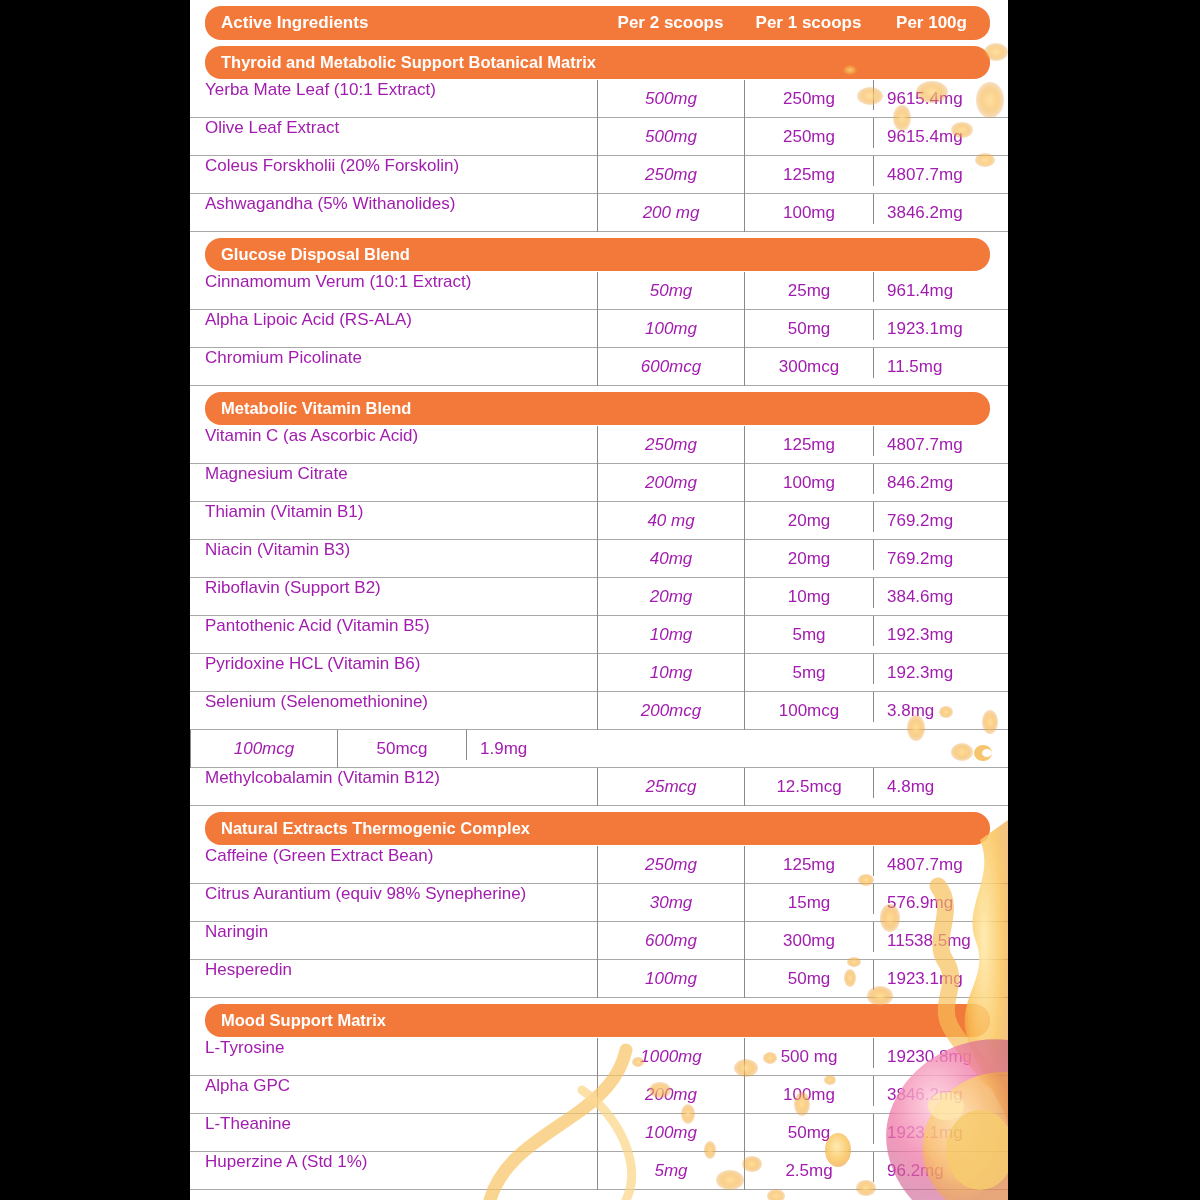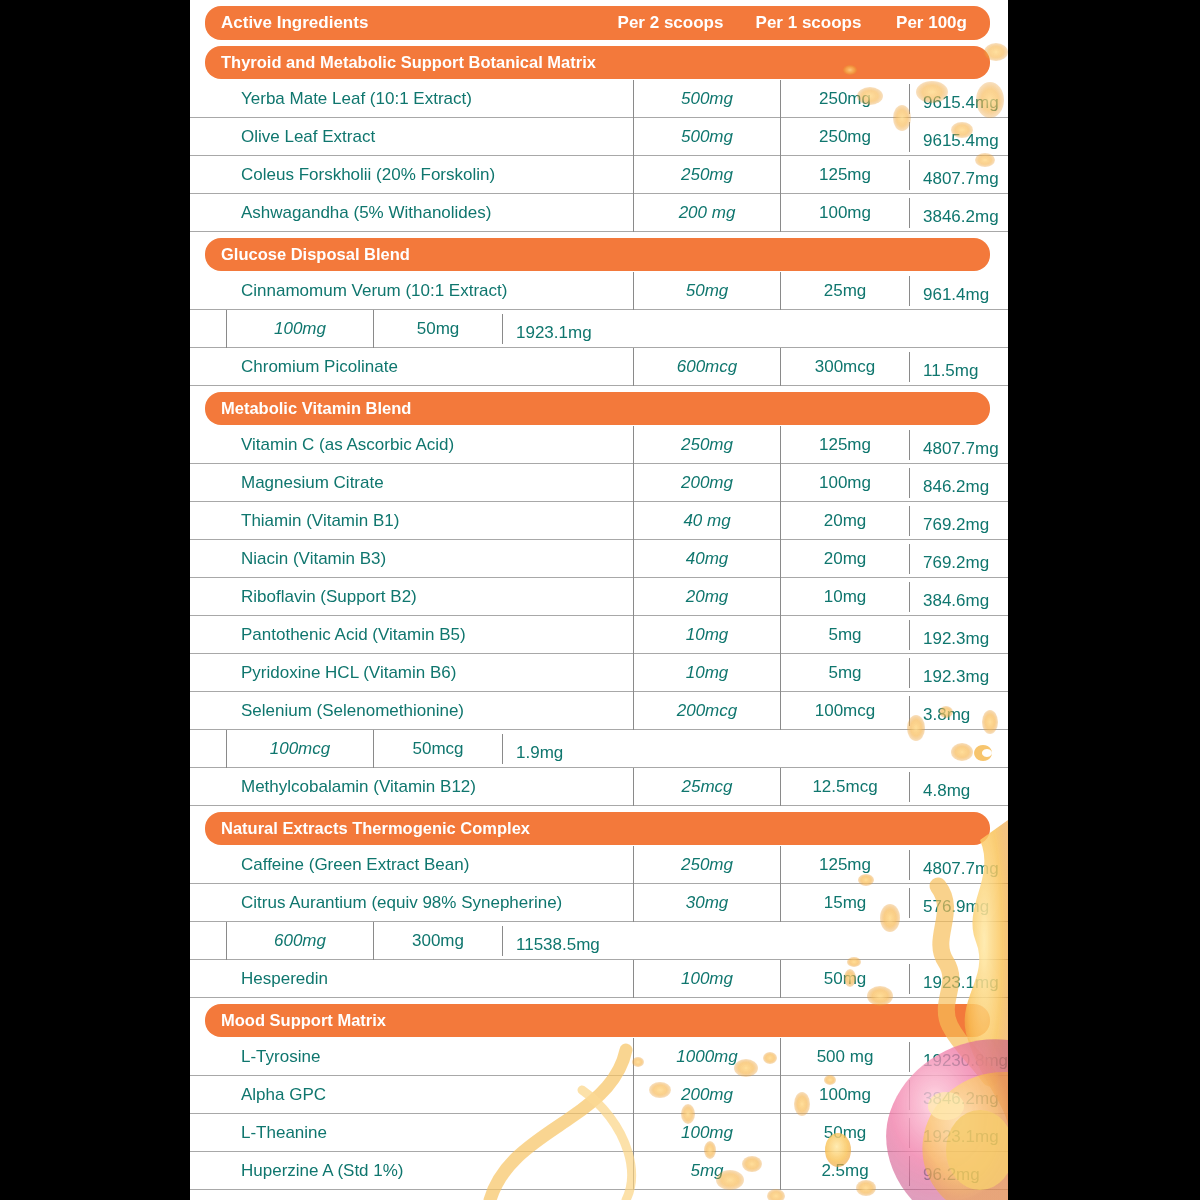--- a/index.html
+++ b/index.html
@@ -59,26 +59,25 @@
 
   .bar .c0 { padding-left: 16px; flex: 0 0 392px; box-sizing: border-box; }
   .bar .c1 { flex: 0 0 147px; text-align: center; }
   .bar .c2 { flex: 0 0 129px; text-align: center; }
   .bar .c3 { flex: 1 1 auto;  text-align: center; }
 
   .row {
     position: relative;
     height: 38px;
     display: flex;
-    align-items: center;
+    align-items: flex-start;
     border-bottom: 1.5px solid #a8a8a8;
-    color: #0f766e;
+    color: #a21caf;
     font-size: 17px;
     box-sizing: border-box;
-    padding-left: 36px;
   }
   .row.first { border-top: none; }
 
   .row .c0 {
     flex: 0 0 407px;
     padding-left: 15px;
     box-sizing: border-box;
     white-space: nowrap;
   }
   .row .c1 {
@@ -157,20 +156,21 @@
       <div class="bar section">
         <div class="c0">Glucose Disposal Blend</div>
       </div>
       <div class="row first">
         <div class="c0">Cinnamomum Verum (10:1 Extract)</div>
         <div class="c1">50mg</div>
         <div class="c2">25mg</div>
         <div class="c3">961.4mg</div>
       </div>
       <div class="row">
+        <div class="c0">Alpha Lipoic Acid (RS-ALA)</div>
         <div class="c1">100mg</div>
         <div class="c2">50mg</div>
         <div class="c3">1923.1mg</div>
       </div>
       <div class="row">
         <div class="c0">Chromium Picolinate</div>
         <div class="c1">600mcg</div>
         <div class="c2">300mcg</div>
         <div class="c3">11.5mg</div>
       </div>
@@ -245,20 +245,21 @@
         <div class="c2">125mg</div>
         <div class="c3">4807.7mg</div>
       </div>
       <div class="row">
         <div class="c0">Citrus Aurantium (equiv 98% Synepherine)</div>
         <div class="c1">30mg</div>
         <div class="c2">15mg</div>
         <div class="c3">576.9mg</div>
       </div>
       <div class="row">
+        <div class="c0">Naringin</div>
         <div class="c1">600mg</div>
         <div class="c2">300mg</div>
         <div class="c3">11538.5mg</div>
       </div>
       <div class="row">
         <div class="c0">Hesperedin</div>
         <div class="c1">100mg</div>
         <div class="c2">50mg</div>
         <div class="c3">1923.1mg</div>
       </div>

